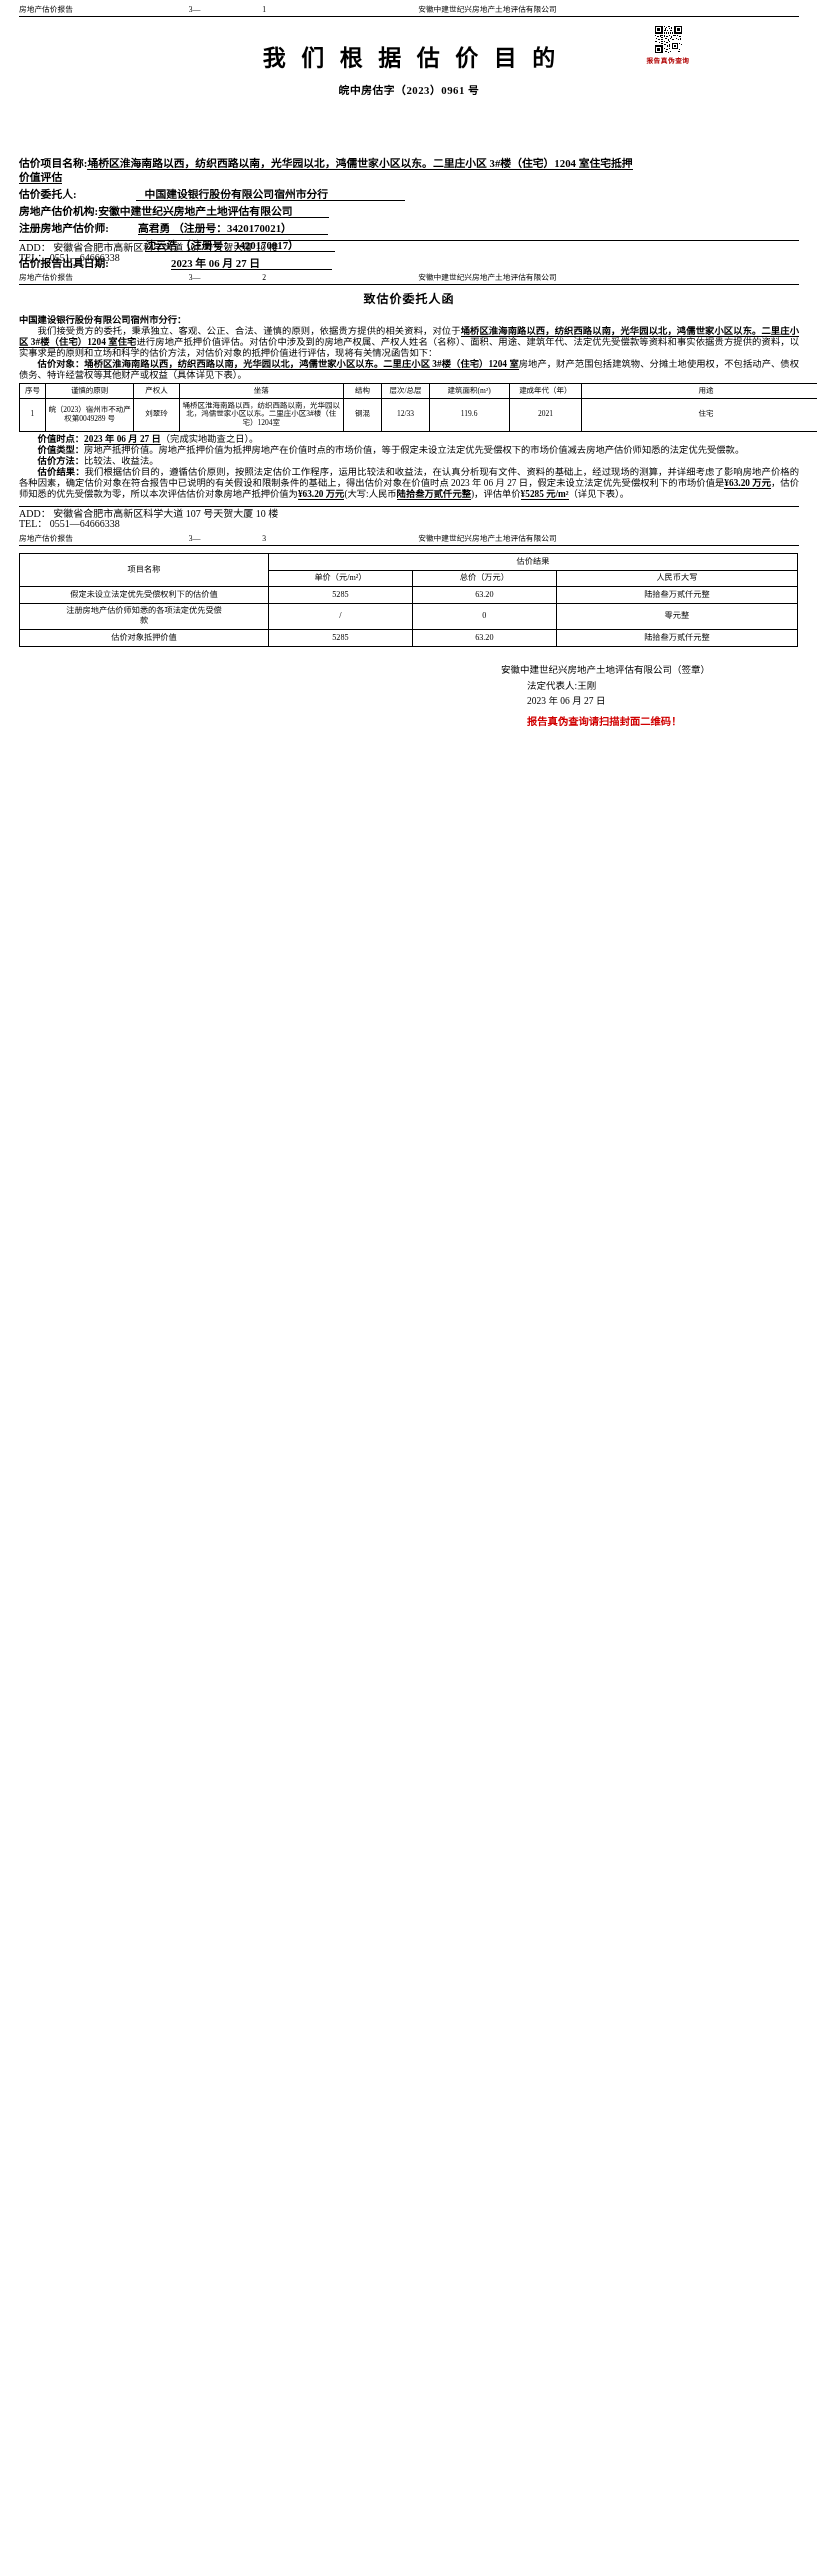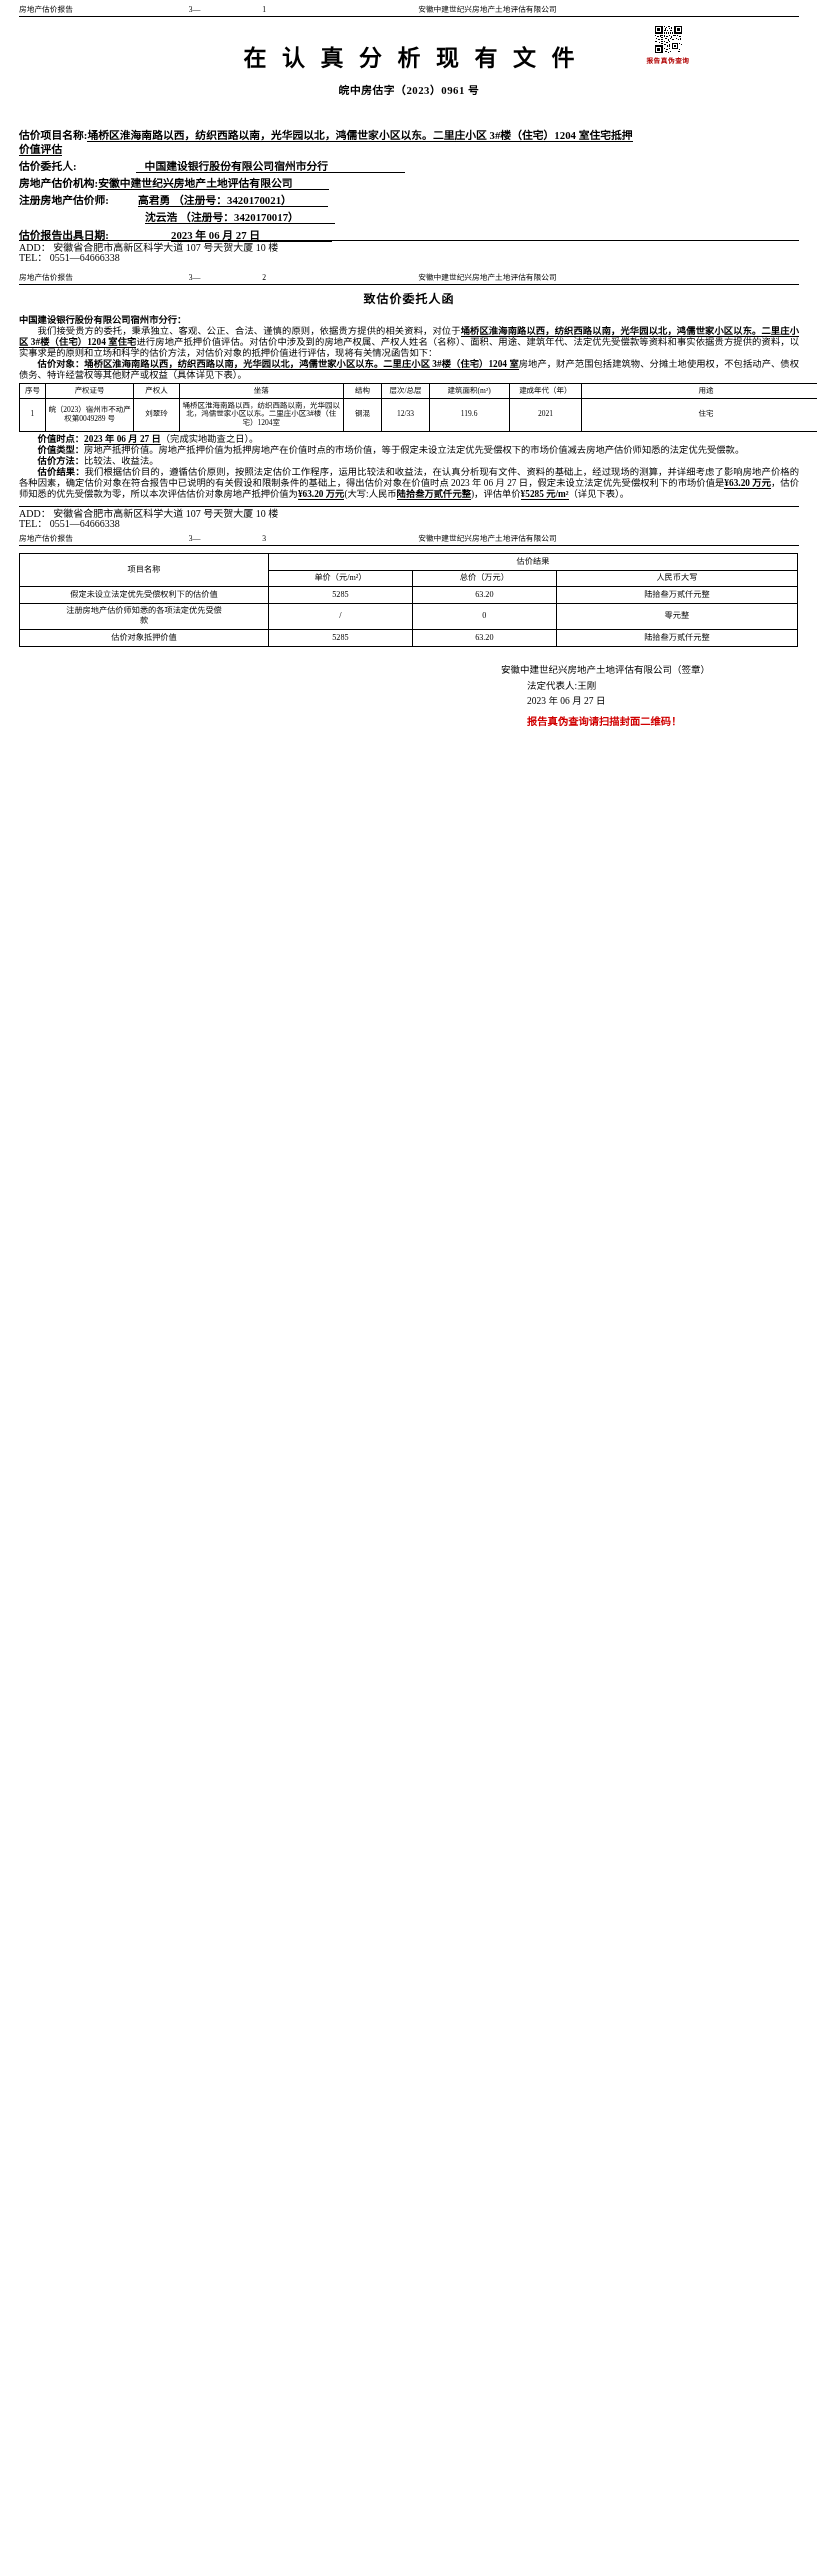--- a/index.html
+++ b/index.html
@@ -58,21 +58,21 @@
     text-indent:15.5px;
     white-space:nowrap;
   }
   .doc-no {
     margin-top:8.2px;
     text-align:center;
     font-size:10.8px;
     font-weight:bold;
     letter-spacing:0.5px;
   }
-  .fields { margin:31px 19px 0; font-size:10.8px; font-weight:bold; }
+  .fields { margin:59px 19px 0; font-size:10.8px; font-weight:bold; }
   .f-project { width:623px; line-height:14px; }
   .f-row { margin-top:3.1px; line-height:14px; white-space:nowrap; }
   .u { border-bottom:0.5px solid #000; }
   .ml-client   { margin-left:59px; padding-right:77px;padding-left:9px; }
   .ml-agency   { padding-right:36px; }
   .ml-appr     { margin-left:29px;  padding-right:36px; }
   .ml-appr2    { margin-left:126px; padding-right:36px; }
   .ml-date     { margin-left:62px; padding-right:72px; }
   .page1 .pg-footer { position:absolute; left:19px; right:19px; bottom:5.2px; margin:0; }
 
@@ -159,21 +159,21 @@
           <rect x="1" y="19" width="5" height="5" fill="#fff"></rect>
           <rect x="2" y="20" width="3" height="3" fill="#000"></rect>
         <rect x="16" y="16" width="5" height="5" fill="#000"></rect>
           <rect x="17" y="17" width="3" height="3" fill="#fff"></rect>
           <rect x="18" y="18" width="1" height="1" fill="#000"></rect>
         <path fill="#000" d="M8 6h1v1H8z M10 6h1v1h-1z M12 6h1v1h-1z M14 6h1v1h-1z M16 6h1v1h-1z M6 8h1v1H6z M6 10h1v1H6z M6 12h1v1H6z M6 14h1v1H6z M6 16h1v1H6z M8 0h1v1H8z M12 0h2v1h-2z M10 1h1v1h-1z M15 1h1v2h-1z M9 2h1v2H9z M13 2h1v1h-1z M8 4h2v1H8z M11 4h1v1h-1z M14 4h2v1h-2z M0 8h1v1H0z M5 8h1v2H5z M2 9h2v1H2z M1 11h1v1H1z M3 12h2v1H3z M0 14h2v1H0z M4 15h1v1H4z M8 8h1v2H8z M13 8h1v1h-1z M17 8h2v1h-2z M20 8h1v1h-1z M10 9h2v1h-2z M15 9h1v2h-1z M22 9h2v1h-2z M9 11h2v1H9z M14 11h1v1h-1z M19 11h1v1h-1z M23 11h1v2h-1z M12 12h1v2h-1z M16 12h2v1h-2z M21 12h1v1h-1z M8 14h1v1H8z M13 14h1v1h-1z M10 15h2v1h-2z M8 17h2v1H8z M13 17h1v2h-1z M11 18h1v1h-1z M8 20h1v1H8z M13 20h1v1h-1z M10 21h2v1h-2z M22 16h1v1h-1z M24 17h1v1h-1z M22 21h1v1h-1z M9 23h2v1H9z M14 23h1v1h-1z M21 23h2v1h-2z M12 24h1v1h-1z"></path>
       </svg>
       <div class="qr-caption">报告真伪查询</div>
     </div>
 
-    <h1 class="cover-title">在认真分析现有文件</h1>
+    <h1 class="cover-title">我们根据估价目的</h1>
     <div class="doc-no">皖中房估字（2023）0961 号</div>
 
     <div class="fields">
       <p class="f-project"><span>估价项目名称:</span><span class="u">埇桥区淮海南路以西，纺织西路以南，光华园以北，鸿儒世家小区以东。二里庄小区 3#楼（住宅）1204 室住宅抵押价值评估</span></p>
       <p class="f-row"><span>估价委托人:</span><span class="u ml-client">中国建设银行股份有限公司宿州市分行</span></p>
       <p class="f-row"><span>房地产估价机构:</span><span class="u ml-agency">安徽中建世纪兴房地产土地评估有限公司</span></p>
       <p class="f-row"><span>注册房地产估价师:</span><span class="u ml-appr">高君勇 （注册号：3420170021）</span></p>
       <p class="f-row"><span class="u ml-appr2">沈云浩 （注册号：3420170017）</span></p>
       <p class="f-row"><span>估价报告出具日期:</span><span class="u ml-date">2023 年 06 月 27 日</span></p>
     </div>
@@ -209,21 +209,21 @@
           <col style="width:20.2%">
           <col style="width:4.8%">
           <col style="width:5.8%">
           <col style="width:9.9%">
           <col style="width:8.9%">
           <col style="width:30.7%">
       </colgroup>
       <tbody>
           <tr>
         <th>序号</th>
-        <th>产权证号</th>
+        <th>谨慎的原则</th>
         <th>产权人</th>
         <th>坐落</th>
         <th>结构</th>
         <th>层次/总层</th>
         <th>建筑面积(m²)</th>
         <th>建成年代（年）</th>
         <th>用途</th>
       </tr>
       <tr>
         <td>1</td>

